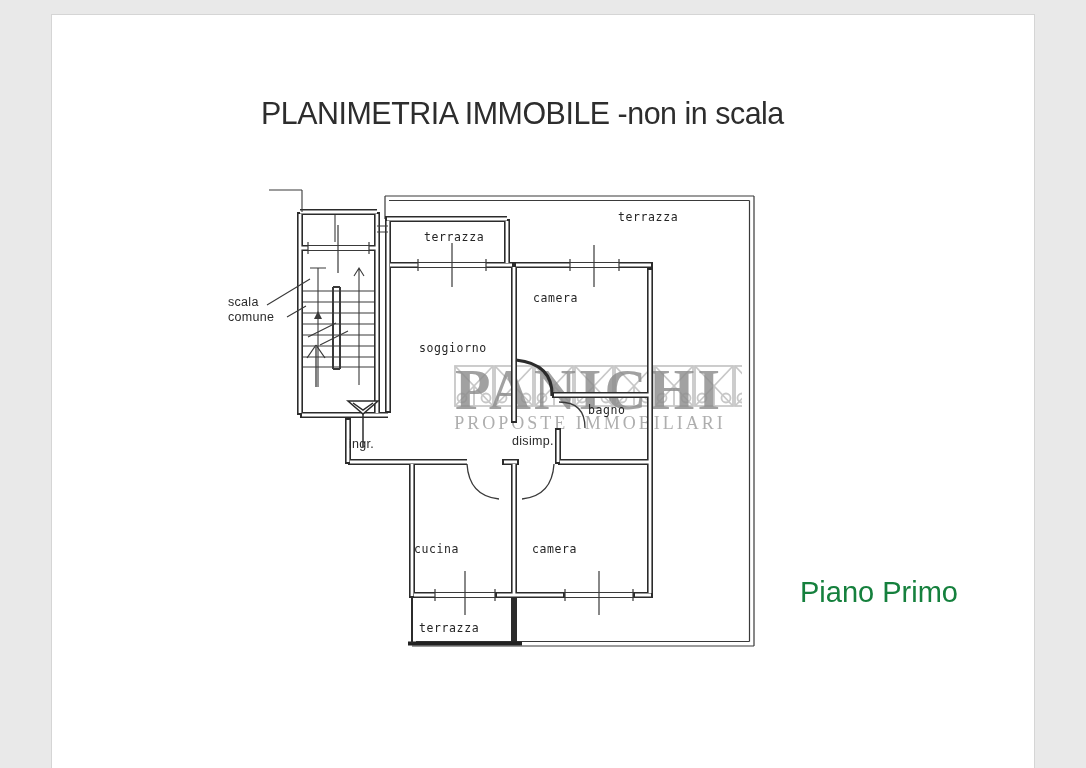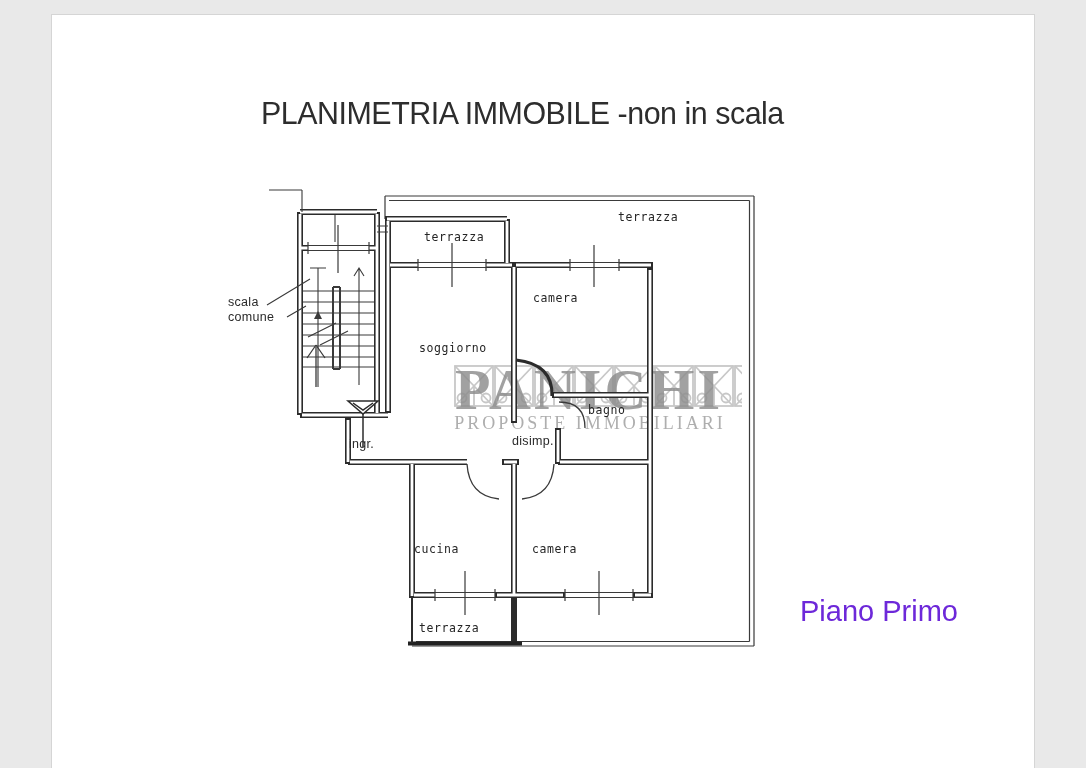--- a/index.html
+++ b/index.html
@@ -14,23 +14,23 @@
     font-family:"Liberation Sans", sans-serif;
   }
   .title{
     position:absolute;left:209px;top:80px;
     font-size:32px;font-weight:500;letter-spacing:-0.5px;
     color:#2d2d2d;
     transform:scaleX(0.95);transform-origin:left center;
     white-space:nowrap;
   }
   .floor-label{
-    position:absolute;left:748px;top:580px;
+    position:absolute;left:748px;top:561px;
     font-size:29px;font-weight:500;letter-spacing:0px;
-    color:#6d28d9;white-space:nowrap;
+    color:#15803d;white-space:nowrap;
   }
   svg.plan{position:absolute;left:0;top:0;}
   .room-lbl{
     font-family:"DejaVu Sans Mono", monospace;
     font-size:11.5px;letter-spacing:0.6px;fill:#252525;
   }
   .ann-lbl{
     font-family:"Liberation Sans", sans-serif;
     font-size:12.5px;letter-spacing:0.3px;fill:#2a2a2a;
   }

